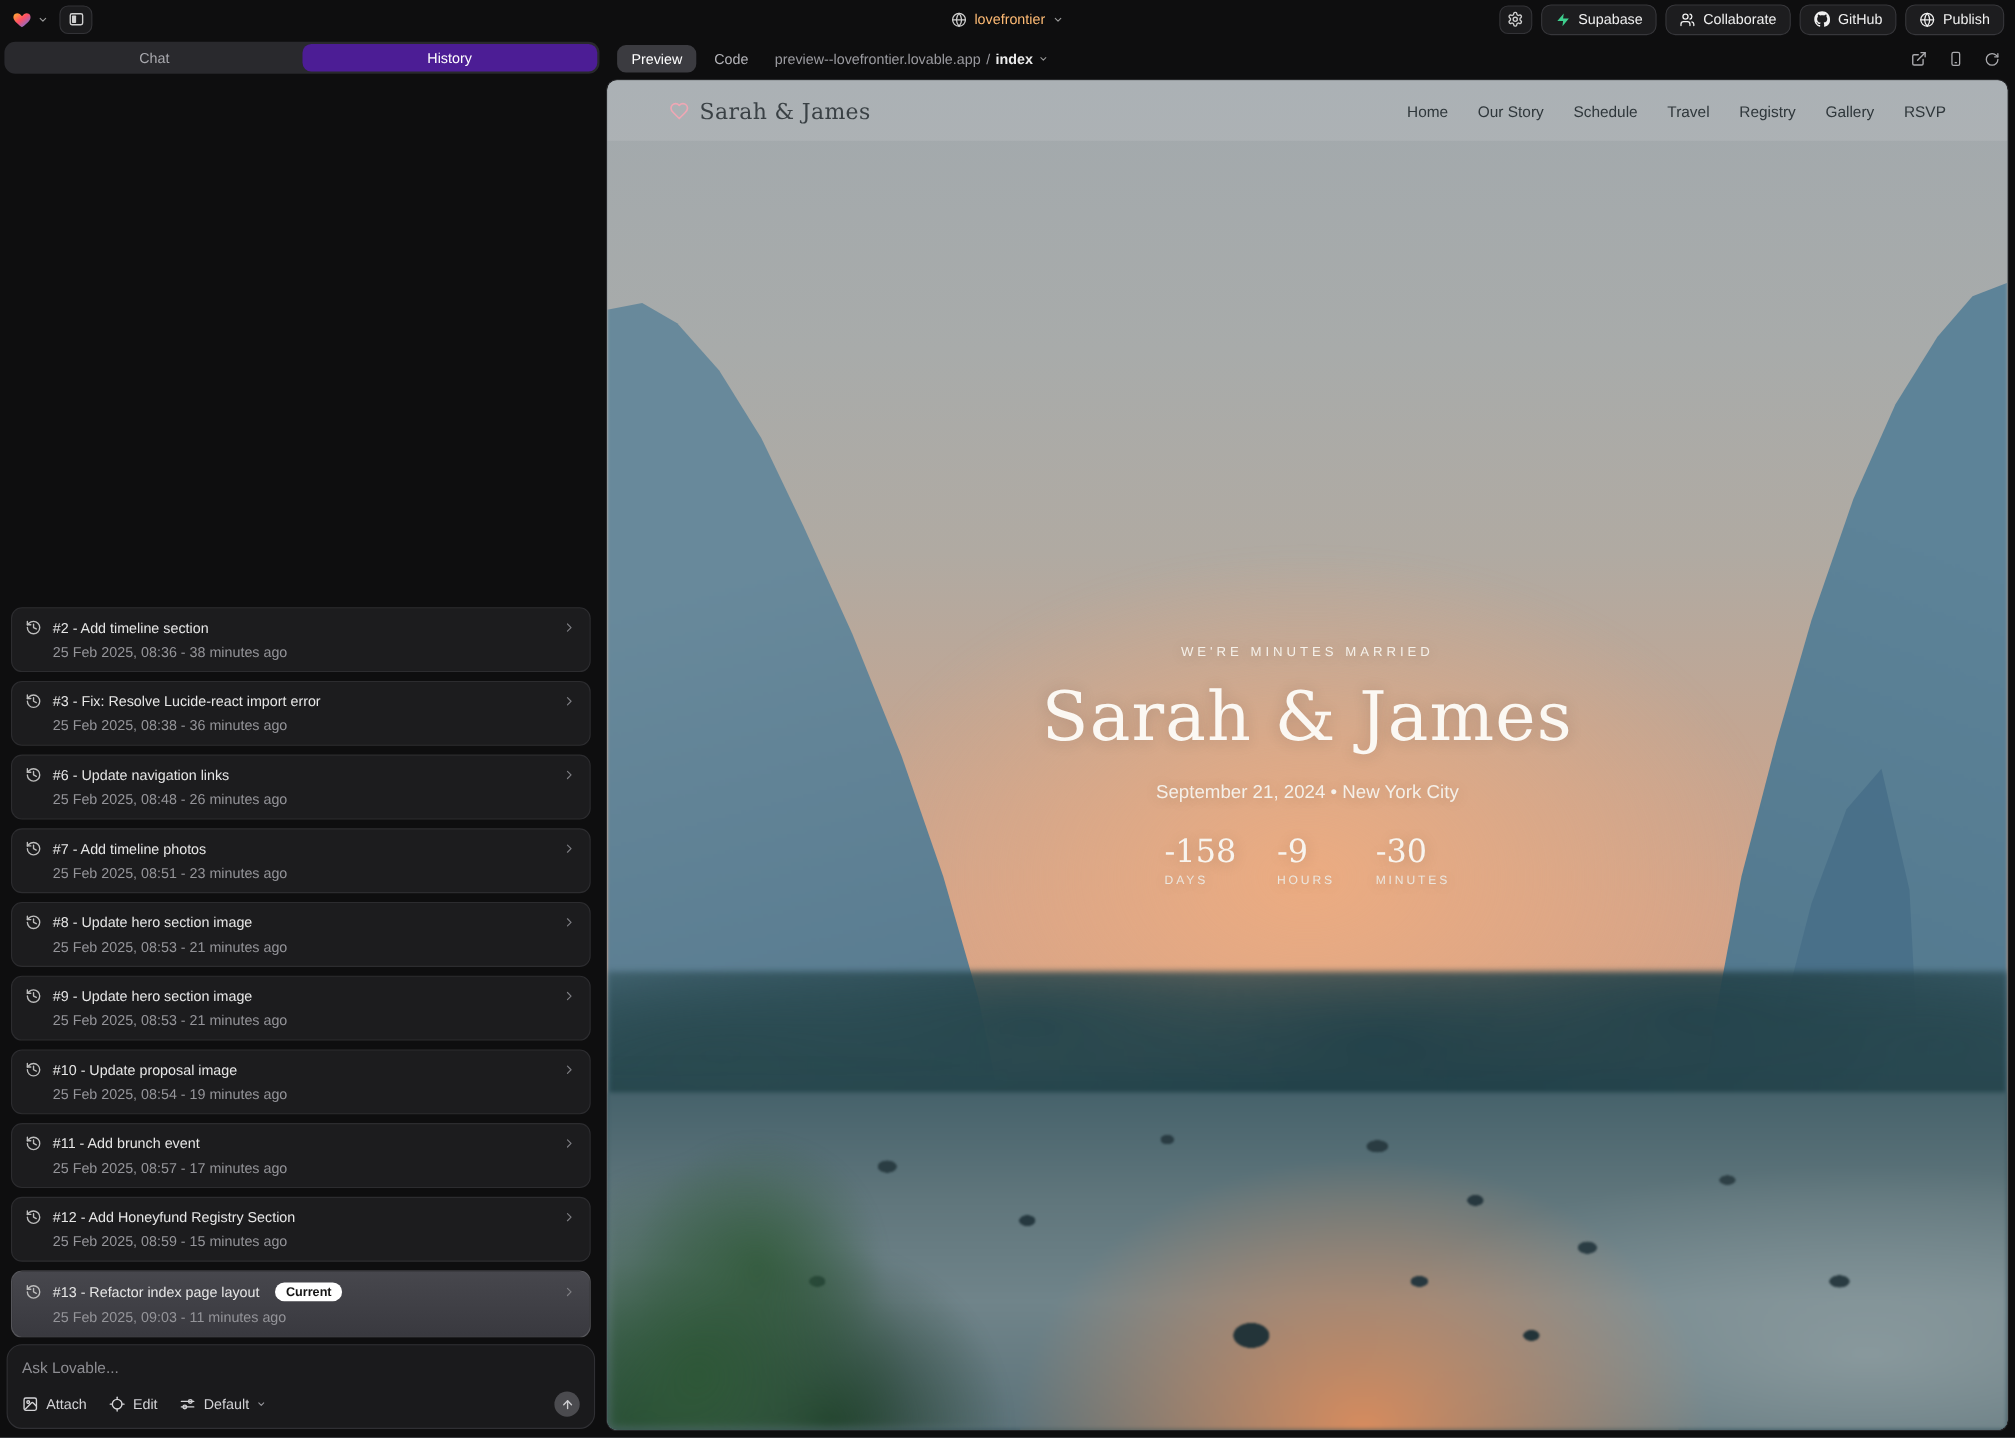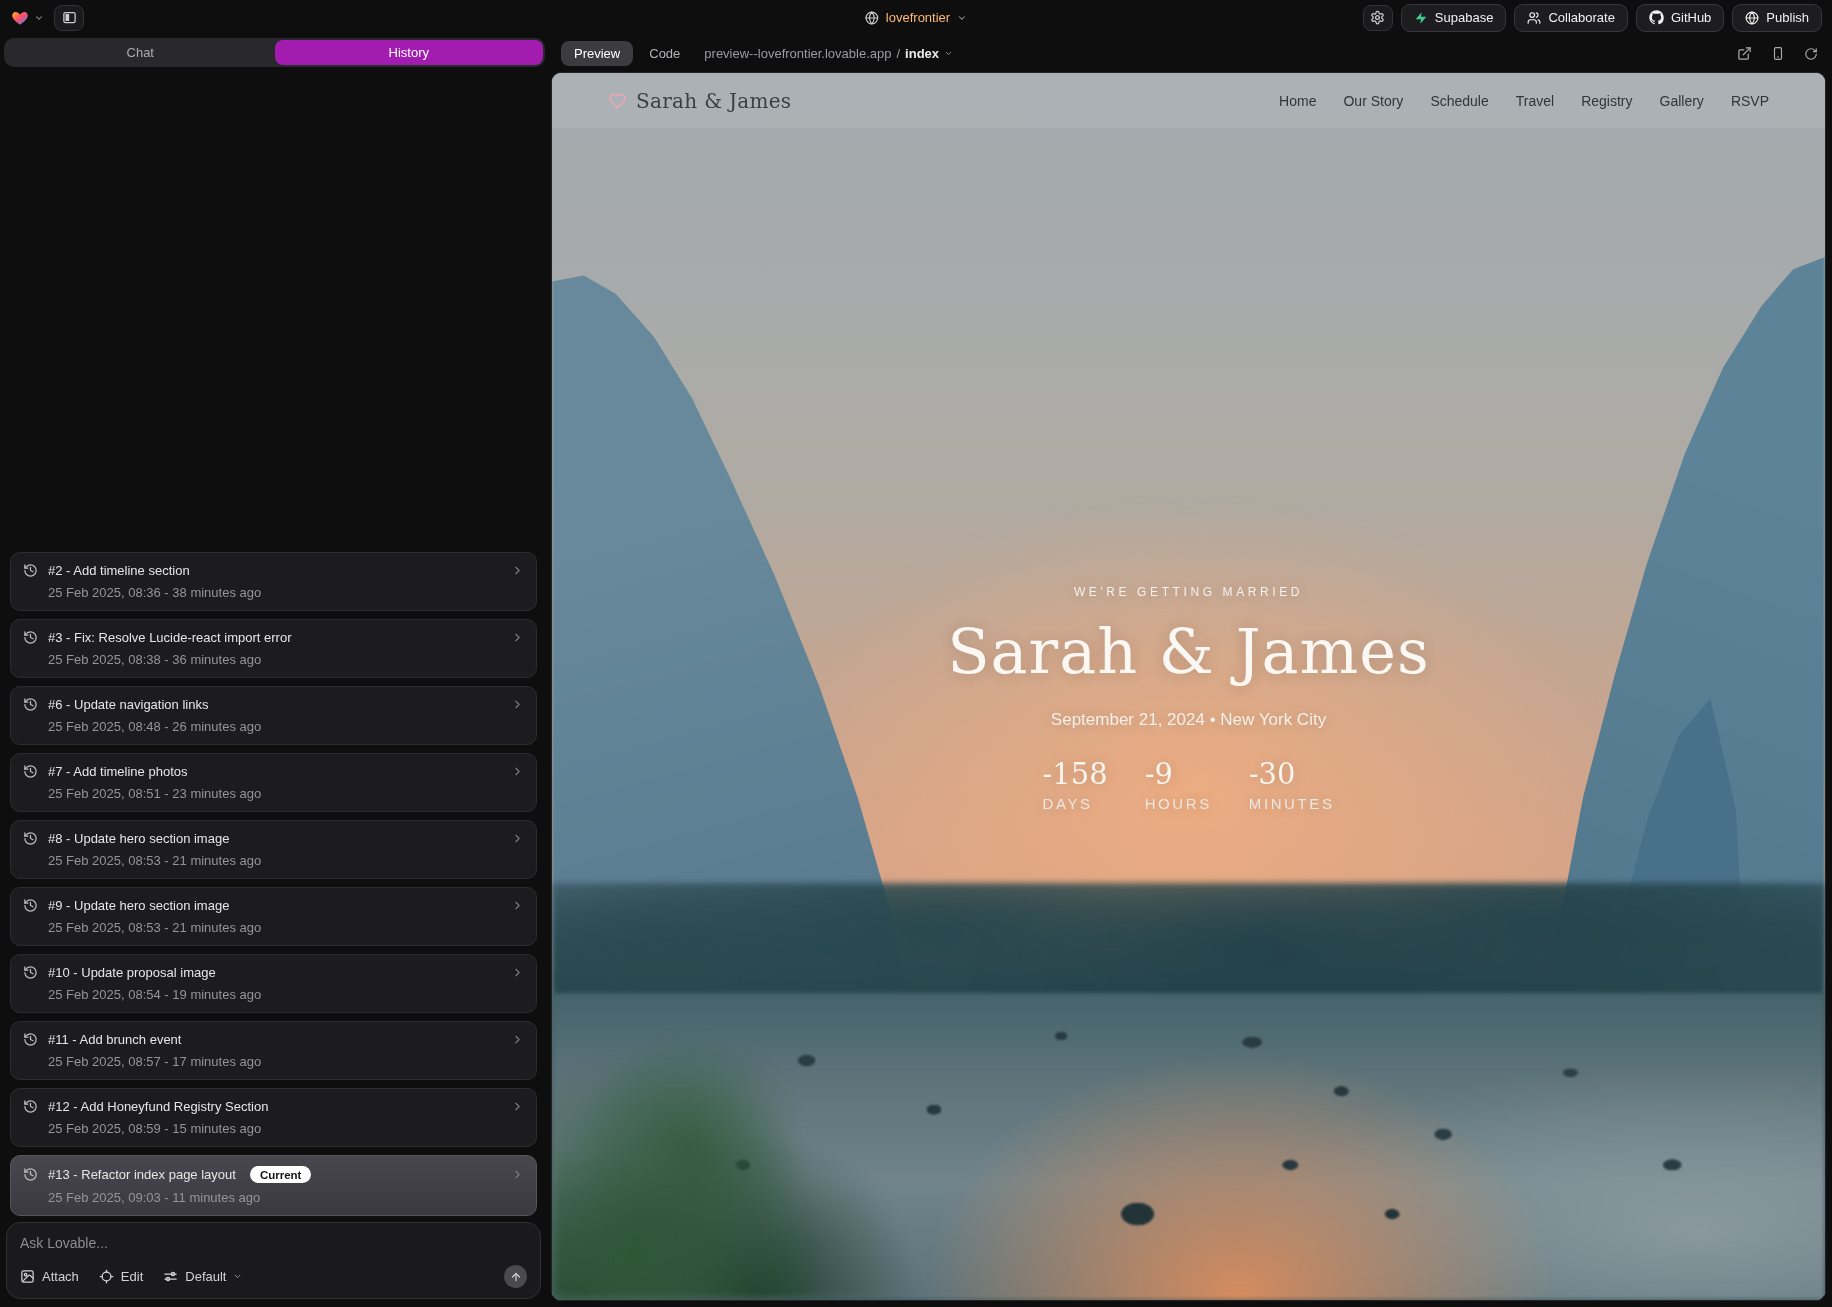--- a/index.html
+++ b/index.html
@@ -38,21 +38,21 @@
   .sidebar { width:549px; display:flex; flex-direction:column; }
 
   .seg {
     display:flex; margin:3px 4px 0 4px; background:#29292d; border-radius:10px;
     padding:2px; height:29px; flex:none;
   }
   .seg-tab {
     flex:1; display:flex; align-items:center; justify-content:center;
     border-radius:8px; color:#a9a9ae; cursor:pointer; font-size:13px;
   }
-  .seg-tab.active { background:#a21caf; color:#ffffff; }
+  .seg-tab.active { background:#4c1d95; color:#ffffff; }
 
   .history-list {
     flex:1; display:flex; flex-direction:column; justify-content:flex-end;
     gap:8px; padding:8px 12px 0 10px; overflow:hidden;
   }
   .hcard {
     background:#1c1c1e; border:1px solid #2c2c2f; border-radius:10px;
     padding:10px 12px; cursor:pointer; flex:none;
   }
   .hcard.current { background:linear-gradient(180deg,#47474d,#39393f); border-color:#55555a; }
@@ -182,21 +182,21 @@
   }
   .eyebrow { font-size:12px; letter-spacing:3.6px; color:#f6f1ea; font-weight:500; }
   .hero-title {
     font-family:"DejaVu Serif", serif; font-weight:500; font-size:62px;
     color:#fbf8f3; margin-top:16px; letter-spacing:1px;
   }
   .hero-date { margin-top:22px; font-size:17px; color:#f5f0e9; }
   .countdown { margin-top:27px; display:flex; justify-content:center; gap:37px; }
   .count-item { text-align:left; }
   .count-value { font-family:"DejaVu Serif", serif; font-size:29px; color:#f8f4ee; }
-  .count-label { font-size:15px; letter-spacing:2.6px; color:#ece7df; margin-top:4px; }
+  .count-label { font-size:11px; letter-spacing:2.6px; color:#ece7df; margin-top:4px; }
 </style>
 </head>
 <body>
 
 <div class="topbar">
   <div class="tb-left">
     <div class="logo-btn">
       <span>
         <svg width="20" height="18" viewBox="0 0 24 24">
           <defs>
@@ -624,21 +624,21 @@
 
   <a>Registry</a>
 
   <a>Gallery</a>
 
   <a>RSVP</a>
 </nav>
       </div>
 
       <div class="hero-text">
-        <div class="eyebrow">WE'RE GETTING MARRIED</div>
+        <div class="eyebrow">WE'RE MINUTES MARRIED</div>
         <div class="hero-title">Sarah &amp; James</div>
         <div class="hero-date">September 21, 2024 • New York City</div>
         <div class="countdown">
   <div class="count-item">
     <div class="count-value">-158</div>
     <div class="count-label">DAYS</div>
   </div>
 
   <div class="count-item">
     <div class="count-value">-9</div>

